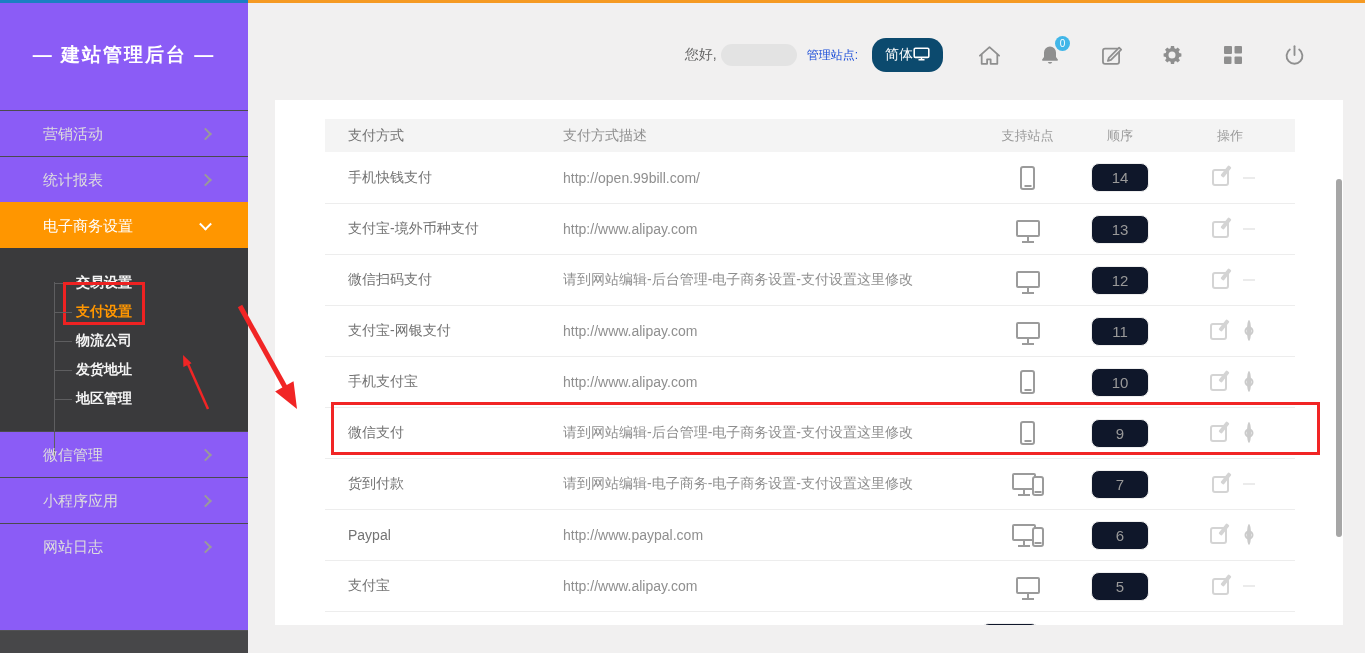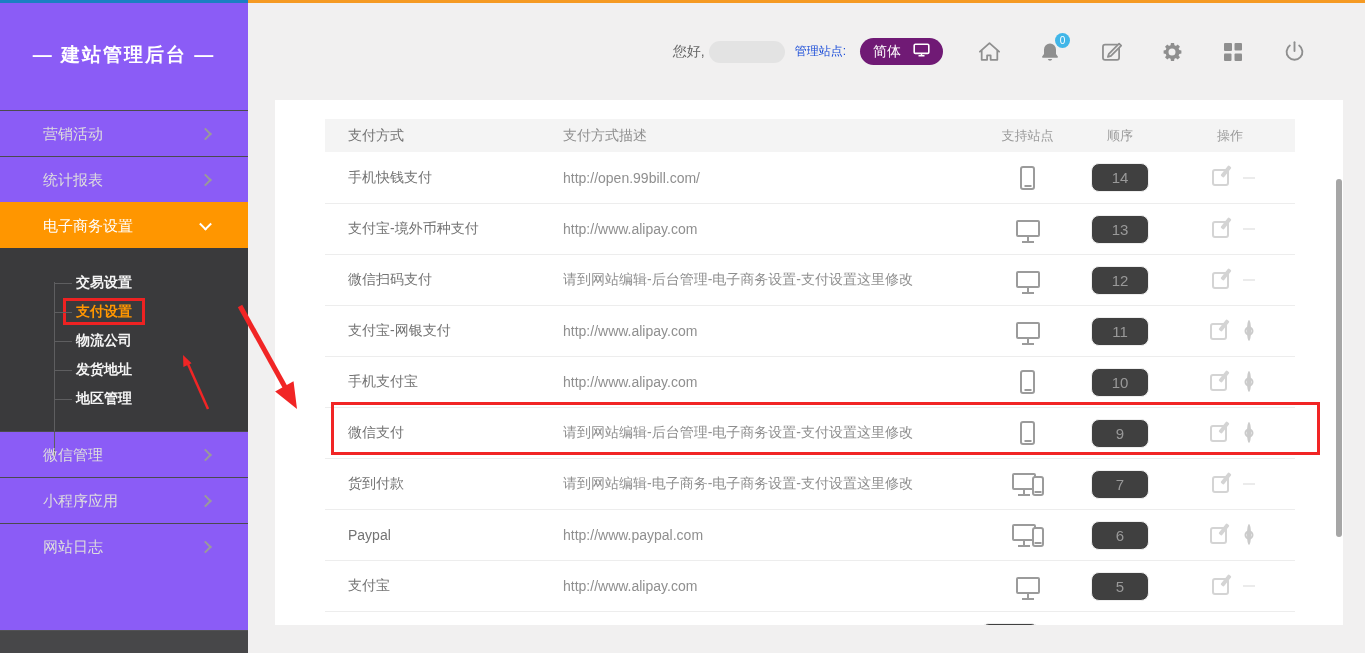--- a/index.html
+++ b/index.html
@@ -25,53 +25,53 @@
           border-right:2px solid #9a9a9a; border-bottom:2px solid #9a9a9a; }
   .chev-right { transform:translateY(-50%) rotate(-45deg); }
   .chev-down  { transform:translateY(-70%) rotate(45deg); border-color:#fff; }
   
   .submenu { position:relative; padding:20px 0 18px 0; background:#3a3a3c; }
   .submenu::before { content:''; position:absolute; left:54px; top:34px; height:175px; width:1px; background:#5e5e60; }
   .sub-item { position:relative; height:29px; line-height:29px; padding-left:76px;
               color:#f4f4f4; font-size:14px; font-weight:bold; cursor:pointer; }
   .sub-item::before { content:''; position:absolute; left:54px; top:50%; width:18px; height:1px; background:#5e5e60; }
   .sub-item.sub-accent .sub-label { color:#ff9600; }
-  .sub-item.sub-boxed .sub-label { border:3px solid #ee2222; padding:2px 10px 3px; margin-left:-13px; }
+  .sub-item.sub-boxed .sub-label { border:3px solid #ee2222; padding:18px 10px 3px; margin-left:-13px; }
   .sidebar-footer { position:absolute; left:0; right:0; top:630px; height:23px;
                     background:#474749; border-top:1px solid #525254; }
 
   
   .topbar { position:absolute; left:248px; top:0; right:0; height:100px; }
   .topbar-inner { position:absolute; right:58px; top:38px; display:flex; align-items:center; }
   .greet-text { font-size:14px; color:#666; }
   .name-pill { display:inline-block; width:76px; height:22px; background:#e3e3e3; border-radius:11px; margin:0 10px 0 4px; }
   .site-label { font-size:12px; color:#1d4ed8; margin-right:14px; }
-  .lang-pill { display:flex; align-items:center; gap:12px; background:#701a75; color:#fff;
-               border:none; border-radius:14px; height:27px; padding:0 13px; font-size:14px; cursor:pointer;
+  .lang-pill { display:flex; align-items:center; gap:0; background:#0c4a6e; color:#fff;
+               border:none; border-radius:14px; height:34px; padding:0 13px; font-size:14px; cursor:pointer;
                font-family:inherit; }
   .tb-icons { display:flex; align-items:center; gap:35px; margin-left:33px; }
   .tb-icon { position:relative; width:26px; height:26px; display:flex; align-items:center; justify-content:center; cursor:pointer; }
   .tb-icon svg { display:block; }
   .badge { position:absolute; top:-6px; right:-7px; min-width:15px; height:15px; border-radius:8px;
            background:#41b6e8; color:#fff; font-size:10px; line-height:15px; text-align:center; padding:0 2px; }
 
   
   .card { position:absolute; left:275px; top:100px; width:1068px; height:525px; background:#fff; overflow:hidden; z-index:3; }
   .table { position:absolute; left:50px; top:19px; width:970px; }
   .thead { display:flex; align-items:center; height:33px; background:#f4f4f4; color:#9b9b9b; font-size:13px; }
   .trow  { display:flex; align-items:center; height:51px; }
   .trow + .trow { border-top:1px solid #ededed; }
   .c-name    { width:238px; padding-left:23px; font-size:14px; color:#737373; }
   .c-desc    { width:402px; font-size:14px; color:#8f8f8f; }
   .c-sites   { width:110px; display:flex; justify-content:center; padding-left:15px; }
   .c-order   { width:90px; display:flex; justify-content:center; }
   .c-actions { width:130px; display:flex; justify-content:center; align-items:center; gap:20px; }
   .thead .c-sites, .thead .c-order, .thead .c-actions { font-size:13px; color:#9b9b9b; }
 
-  .order-box { min-width:58px; height:29px; background:#404040; border:1px solid #efefef; border-radius:8px;
+  .order-box { min-width:58px; height:29px; background:#0f172a; border:1px solid #efefef; border-radius:8px;
                text-align:center; line-height:27px; font-size:15px; color:#999; }
 
   
   .icon-phone { display:inline-block; width:15px; height:24px; border:2px solid #9b9b9b; border-radius:3px; position:relative; }
   .icon-phone::after { content:''; position:absolute; bottom:1px; left:50%; transform:translateX(-50%);
                        width:7px; height:2px; background:#9b9b9b; }
   .icon-monitor { display:inline-block; width:24px; height:17px; border:2px solid #9b9b9b; border-radius:2px;
                   position:relative; margin-bottom:7px; top:3px; }
   .icon-monitor::before { content:''; position:absolute; left:50%; margin-left:-1px; bottom:-6px; width:2px; height:4px; background:#9b9b9b; }
   .icon-monitor::after  { content:''; position:absolute; left:50%; transform:translateX(-50%); bottom:-8px; width:12px; height:2px; background:#9b9b9b; }

